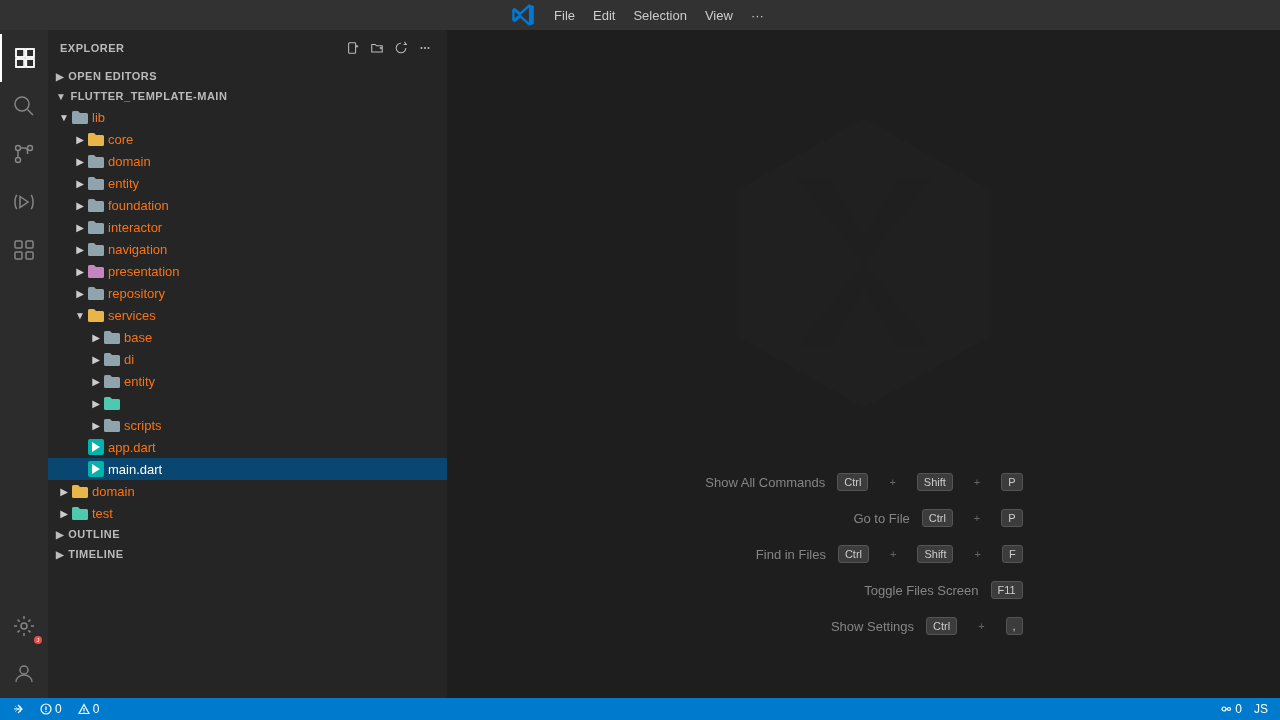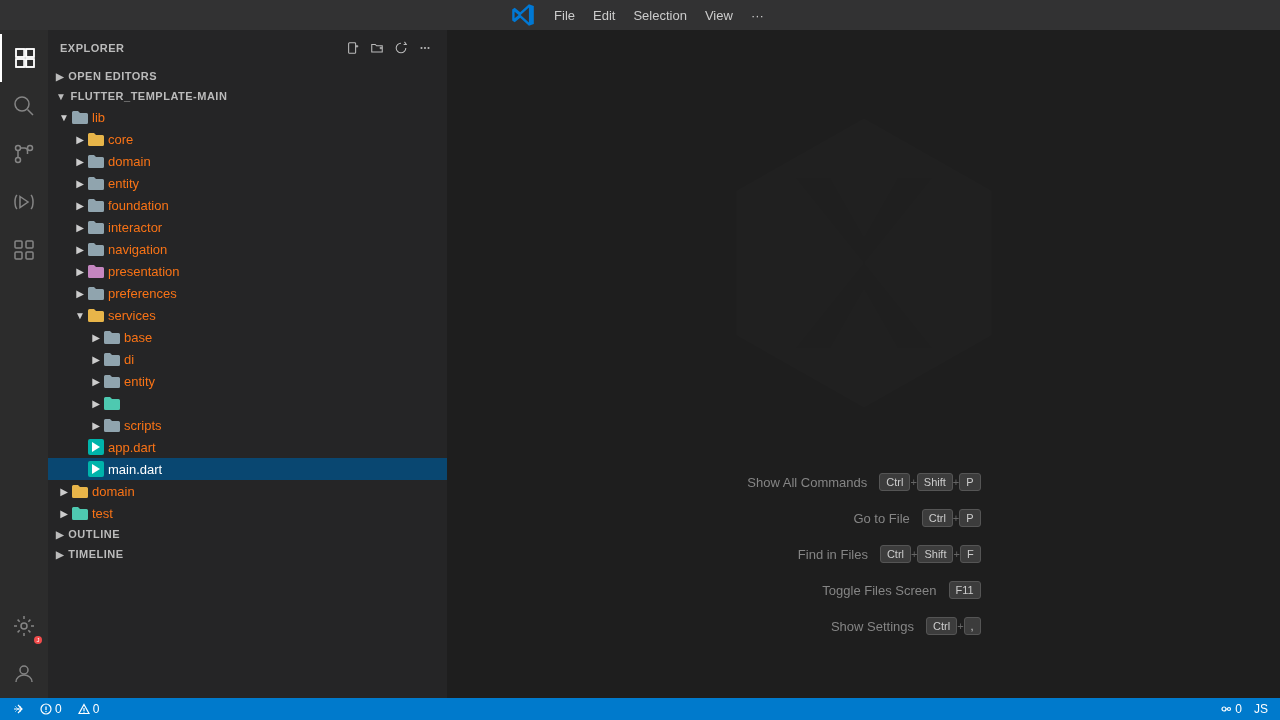--- a/index.html
+++ b/index.html
@@ -272,21 +272,21 @@
       gap: 12px;
     }
     .shortcut-label {
       color: #858585;
       font-size: 13px;
       text-align: right;
     }
     .shortcut-keys {
       display: flex;
       align-items: center;
-      gap: 0;
+      gap: 21px;
     }
     .kbd {
       background: #3c3c3c;
       border: 1px solid #555;
       border-radius: 3px;
       padding: 2px 6px;
       font-size: 11px;
       color: #ccc;
       font-family: 'Segoe UI', sans-serif;
     }
@@ -580,21 +580,21 @@
       <span class="tree-label">presentation</span>
     </div>
 
     <div class="tree-item" style="padding-left:24px;">
       <div class="tree-chevron">▶</div>
       <div class="folder-icon folder-default">
         <svg width="16" height="14" viewBox="0 0 16 14" fill="currentColor">
             <path d="M0 2.5A1.5 1.5 0 0 1 1.5 1H6l2 2h6.5A1.5 1.5 0 0 1 16 4.5v8A1.5 1.5 0 0 1 14.5 14H1.5A1.5 1.5 0 0 1 0 12.5v-10z"></path>
           </svg>
       </div>
-      <span class="tree-label">preferences</span>
+      <span class="tree-label">repository</span>
     </div>
 
     <div class="tree-item" style="padding-left:24px;">
       <div class="tree-chevron">▼</div>
       <div class="folder-icon folder-colored" style="color:#e8b549;">
         <svg width="16" height="14" viewBox="0 0 16 14" fill="currentColor">
             <path d="M0 2.5A1.5 1.5 0 0 1 1.5 1H6l2 2h6.5A1.5 1.5 0 0 1 16 4.5v8A1.5 1.5 0 0 1 14.5 14H1.5A1.5 1.5 0 0 1 0 12.5v-10z"></path>
           </svg>
       </div>
       <span class="tree-label">services</span>

